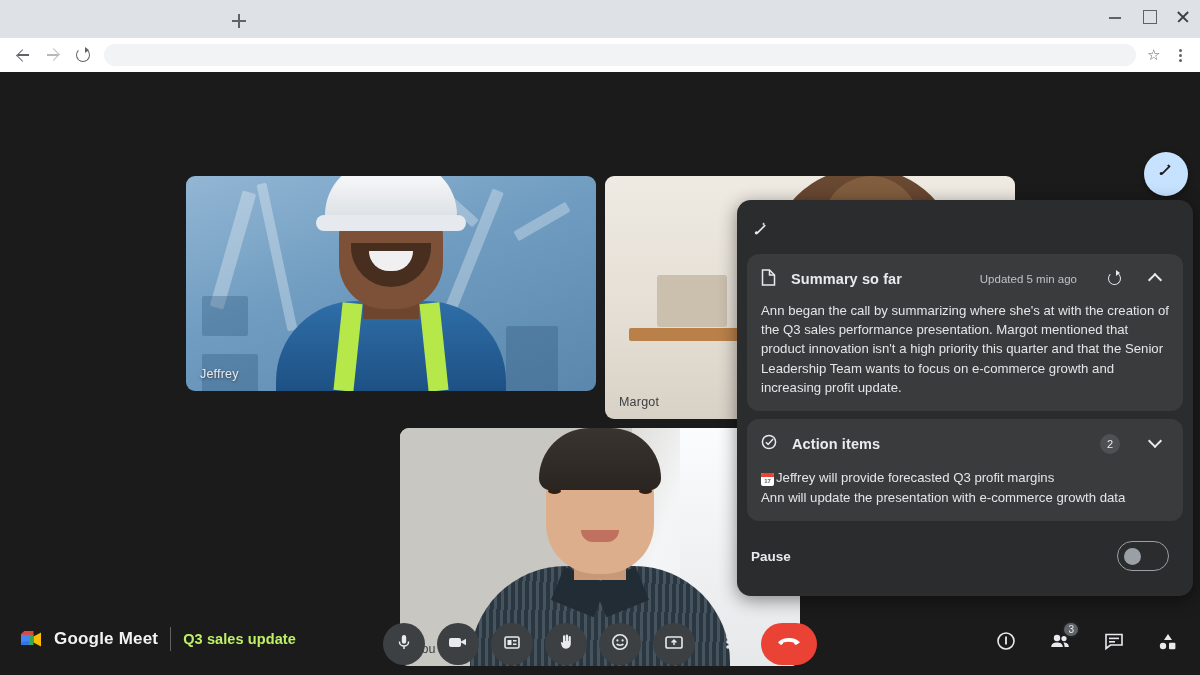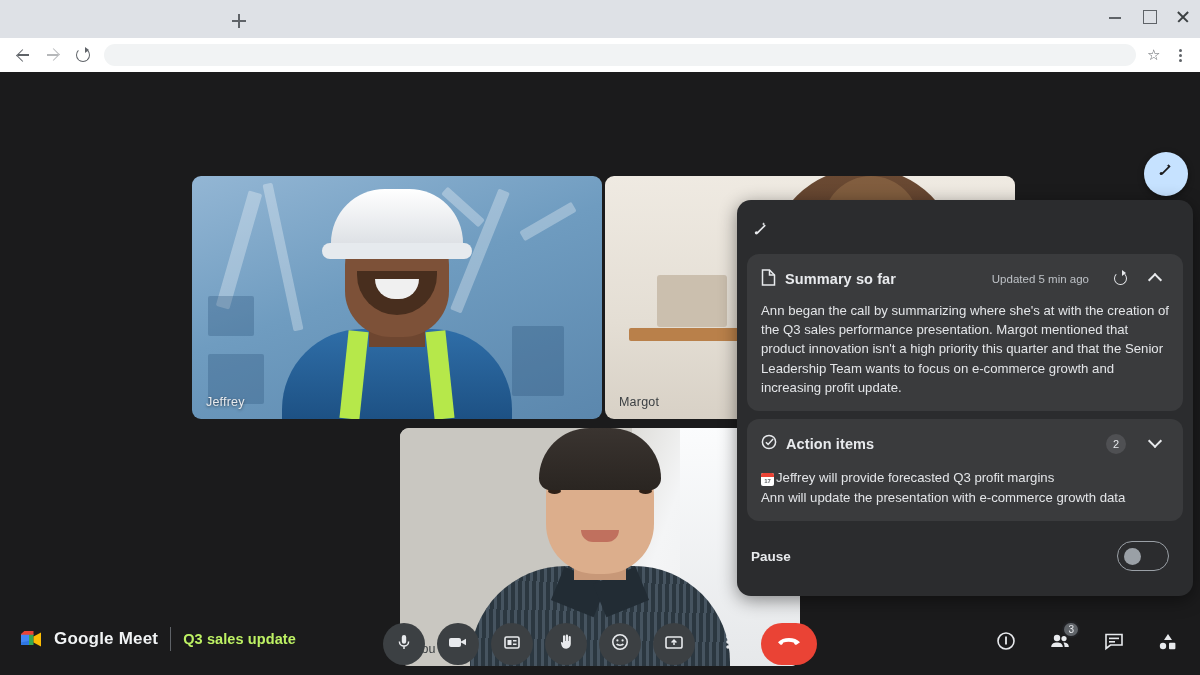--- a/index.html
+++ b/index.html
@@ -81,21 +81,21 @@
   .stage-dark { position:absolute; inset:0; background:#1b1b1c; }
 
   .tile { position: absolute; border-radius: 9px; overflow: hidden; }
   .tile-name {
     position: absolute; left: 14px; bottom: 10px; font-size: 12.5px; color: #e8eaed;
     font-weight: 500; letter-spacing: .2px; text-shadow: 0 1px 3px rgba(0,0,0,.55);
   }
   .tile-name.dark { color: #3c4043; text-shadow: none; }
 
   
-  #tile-jeffrey { left: 192px; top: 104px; width: 410px; height: 243px; }
+  #tile-jeffrey { left: 186px; top: 104px; width: 410px; height: 215px; }
   .bg-factory {
     position:absolute; inset:0;
     background:
       linear-gradient(160deg, #93b6d4 0%, #6f9cc0 45%, #5b87ad 100%);
   }
   .fac-beam { position:absolute; background: rgba(255,255,255,.30); border-radius:2px; }
   .fac-beam2 { position:absolute; background: rgba(40,80,120,.30); border-radius:2px; }
   .person-j { position:absolute; left:50%; transform:translateX(-50%); bottom:0; width:250px; height:205px; }
   .j-torso { position:absolute; left:10px; bottom:0; width:230px; height:90px;
              background: linear-gradient(180deg,#2f6ea8,#1d5184); border-radius: 80px 80px 0 0; }
@@ -166,21 +166,21 @@
     font-size: 13px; font-weight: 600; letter-spacing: .15px; cursor: pointer;
   }
   .plus-g { width: 13px; height: 13px; position: relative; }
   .plus-g:before, .plus-g:after { content:""; position:absolute; background:#fff; }
   .plus-g:before { left:0; top:5.7px; width:13px; height:1.8px; }
   .plus-g:after  { left:5.7px; top:0; width:1.8px; height:13px; }
   .caret-d { width:0; height:0; border-left:4.5px solid transparent; border-right:4.5px solid transparent;
              border-top:5px solid #fff; margin-left:3px; }
 
   .card { background: #3a3b3d; border-radius: 12px; padding: 12px 14px 14px 14px; margin-bottom: 8px; }
-  .card-head { display: flex; align-items: center; gap: 9px; }
+  .card-head { display: flex; align-items: center; gap: 15px; }
   .card-title { font-size: 14.5px; font-weight: 700; color: #e8eaed; letter-spacing: .1px; }
   .card-spacer { flex: 1; }
   .card-meta { font-size: 11.5px; color: #bdc1c6; margin-right: 10px; }
   .icon-btn { width: 26px; height: 26px; position: relative; cursor: pointer; }
   .chev { position:absolute; left:7px; top:9px; width:10px; height:10px;
           border-left:2px solid #e8eaed; border-top:2px solid #e8eaed; }
   .chev-up { transform: rotate(45deg); }
   .chev-dn { transform: rotate(-135deg); top: 5px; }
   .refresh-g { position:absolute; left:6px; top:6px; width:13px; height:13px;
           border:1.9px solid #e8eaed; border-radius:50%; border-top-color: transparent; }

